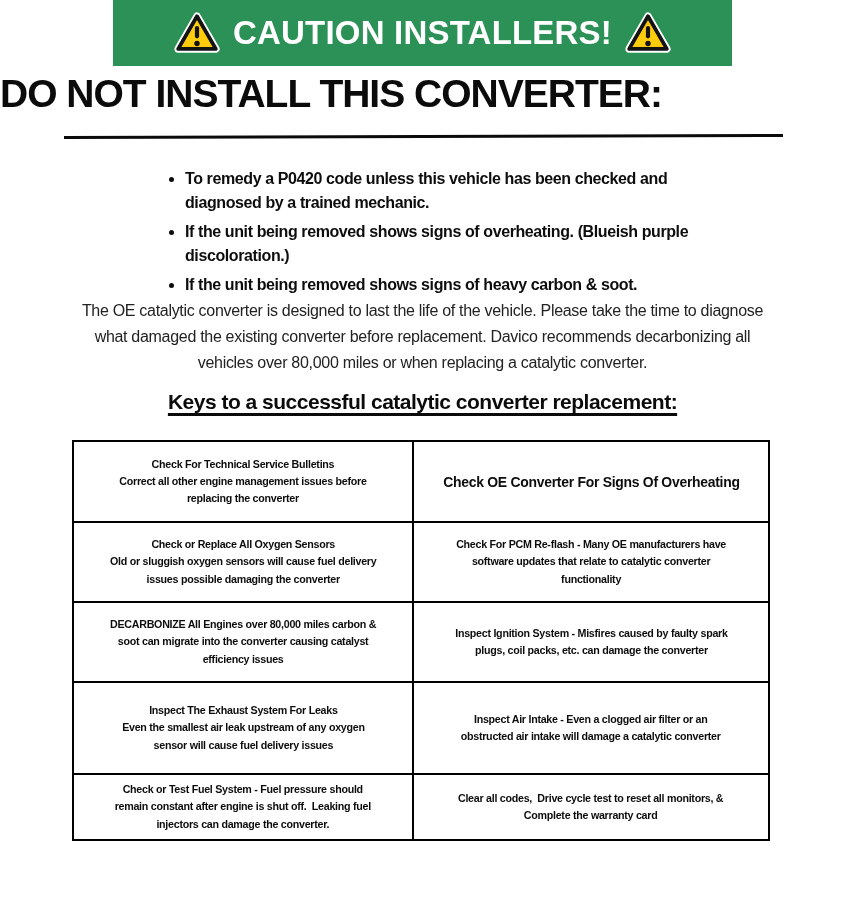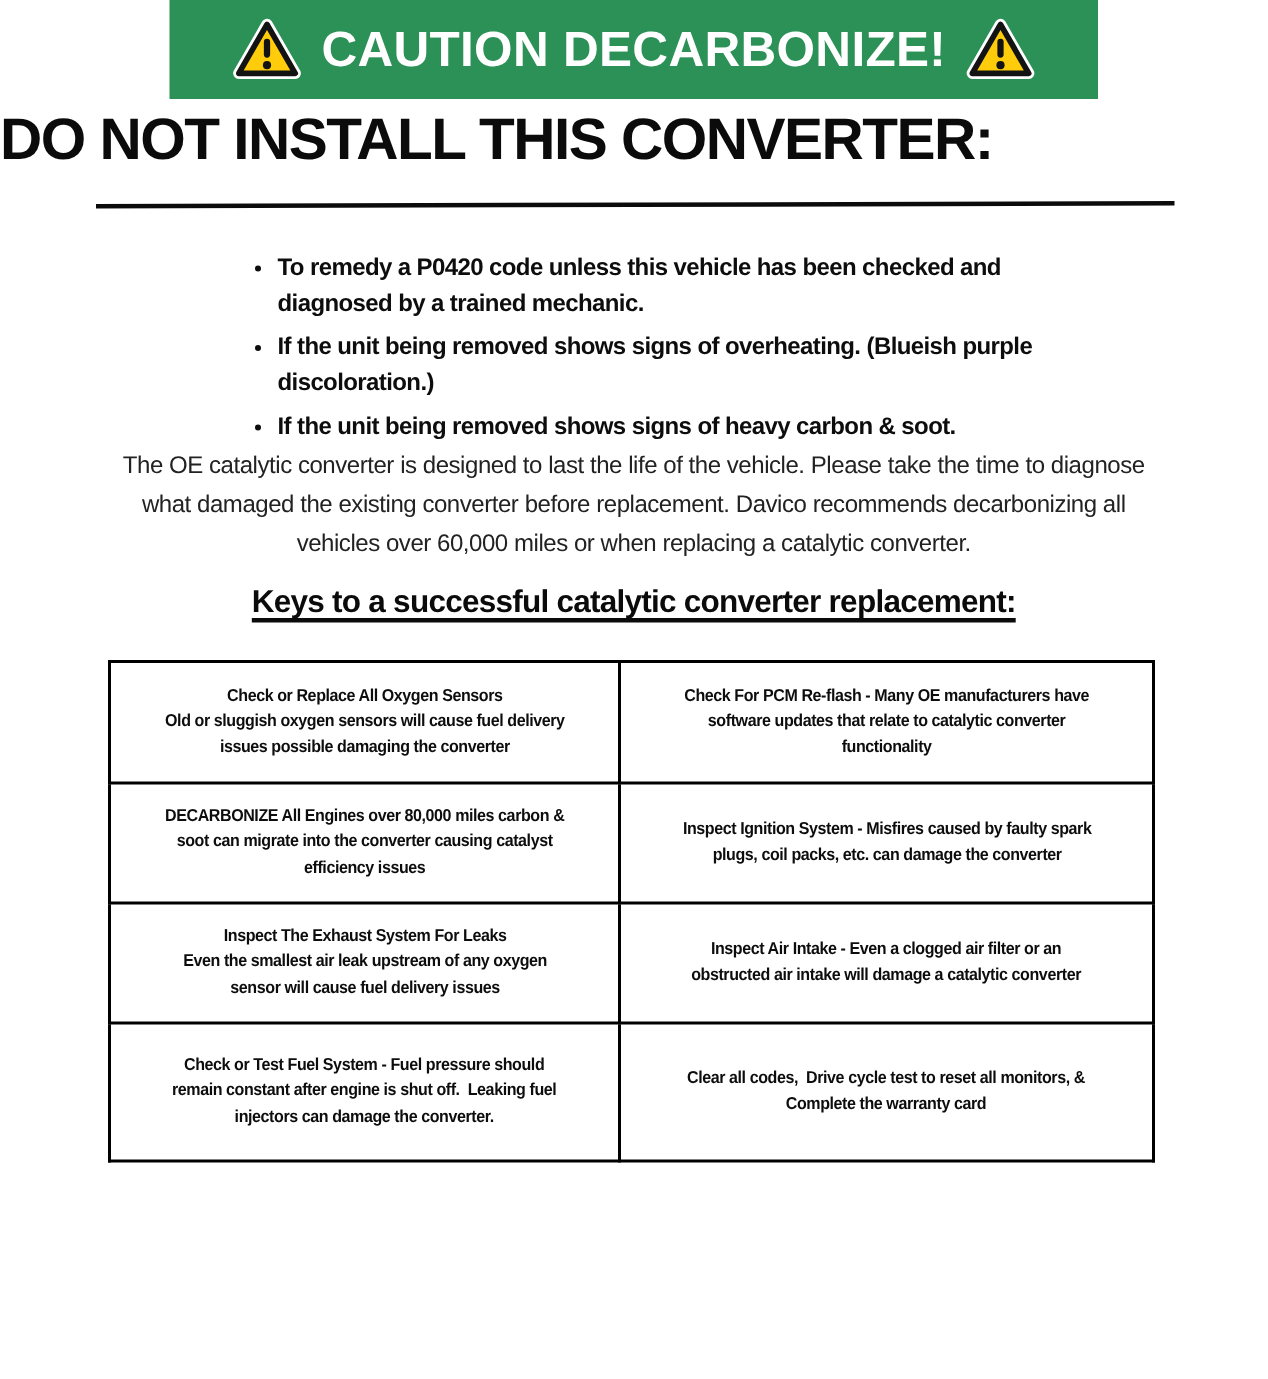--- a/index.html
+++ b/index.html
@@ -78,21 +78,21 @@
 
   <header class="banner">
     <span class="tri">
       <svg viewBox="0 0 110 100" width="46" height="42" aria-hidden="true">
         <path d="M55 10 L100 88 L10 88 Z" fill="none" stroke="#ffffff" stroke-width="18" stroke-linejoin="round"></path>
         <path d="M55 10 L100 88 L10 88 Z" fill="#FFCC0B" stroke="#131313" stroke-width="9" stroke-linejoin="round"></path>
         <rect x="50" y="33" width="10" height="30" rx="5" fill="#131313"></rect>
         <circle cx="55" cy="75" r="6.5" fill="#131313"></circle>
       </svg>
     </span>
-    <h1 class="banner-title">CAUTION DECARBONIZE!</h1>
+    <h1 class="banner-title">CAUTION INSTALLERS!</h1>
     <span class="tri">
       <svg viewBox="0 0 110 100" width="46" height="42" aria-hidden="true">
         <path d="M55 10 L100 88 L10 88 Z" fill="none" stroke="#ffffff" stroke-width="18" stroke-linejoin="round"></path>
         <path d="M55 10 L100 88 L10 88 Z" fill="#FFCC0B" stroke="#131313" stroke-width="9" stroke-linejoin="round"></path>
         <rect x="50" y="33" width="10" height="30" rx="5" fill="#131313"></rect>
         <circle cx="55" cy="75" r="6.5" fill="#131313"></circle>
       </svg>
     </span>
   </header>
 
@@ -103,30 +103,36 @@
   <ul class="warning-list">
     <li>To remedy a P0420 code unless this vehicle has been checked and
 diagnosed by a trained mechanic.</li>
     <li>If the unit being removed shows signs of overheating. (Blueish purple
 discoloration.)</li>
     <li>If the unit being removed shows signs of heavy carbon &amp; soot.</li>
   </ul>
 
   <p class="intro">The OE catalytic converter is designed to last the life of the vehicle. Please take the time to diagnose
 what damaged the existing converter before replacement. Davico recommends decarbonizing all
-vehicles over 60,000 miles or when replacing a catalytic converter.</p>
+vehicles over 80,000 miles or when replacing a catalytic converter.</p>
 
   <h3 class="keys-heading">Keys to a successful catalytic converter replacement:</h3>
 
   <table class="tips-table">
     <colgroup>
         <col class="col-l">
         <col class="col-r">
       </colgroup>
     <tbody>
+      <tr>
+        <td><span class="cell-text">Check For Technical Service Bulletins
+Correct all other engine management issues before
+replacing the converter</span></td>
+        <td><span class="cell-text xl">Check OE Converter For Signs Of Overheating</span></td>
+      </tr>
       <tr>
         <td><span class="cell-text">Check or Replace All Oxygen Sensors
 Old or sluggish oxygen sensors will cause fuel delivery
 issues possible damaging the converter</span></td>
         <td><span class="cell-text">Check For PCM Re-flash - Many OE manufacturers have
 software updates that relate to catalytic converter
 functionality</span></td>
       </tr>
       <tr>
         <td><span class="cell-text">DECARBONIZE All Engines over 80,000 miles carbon &amp;

